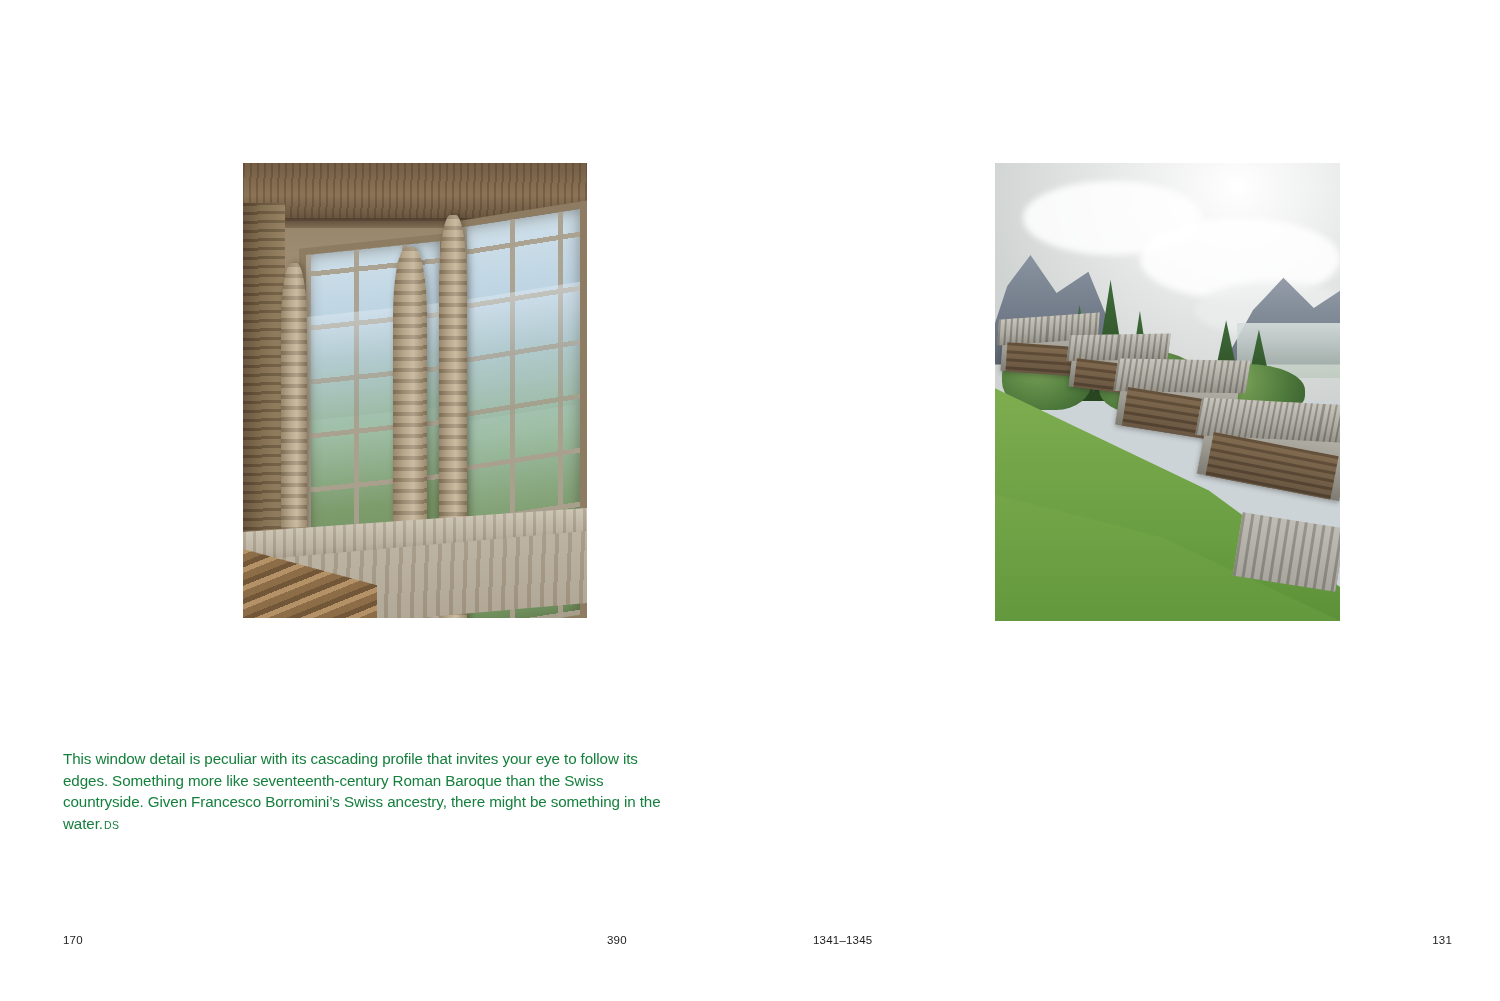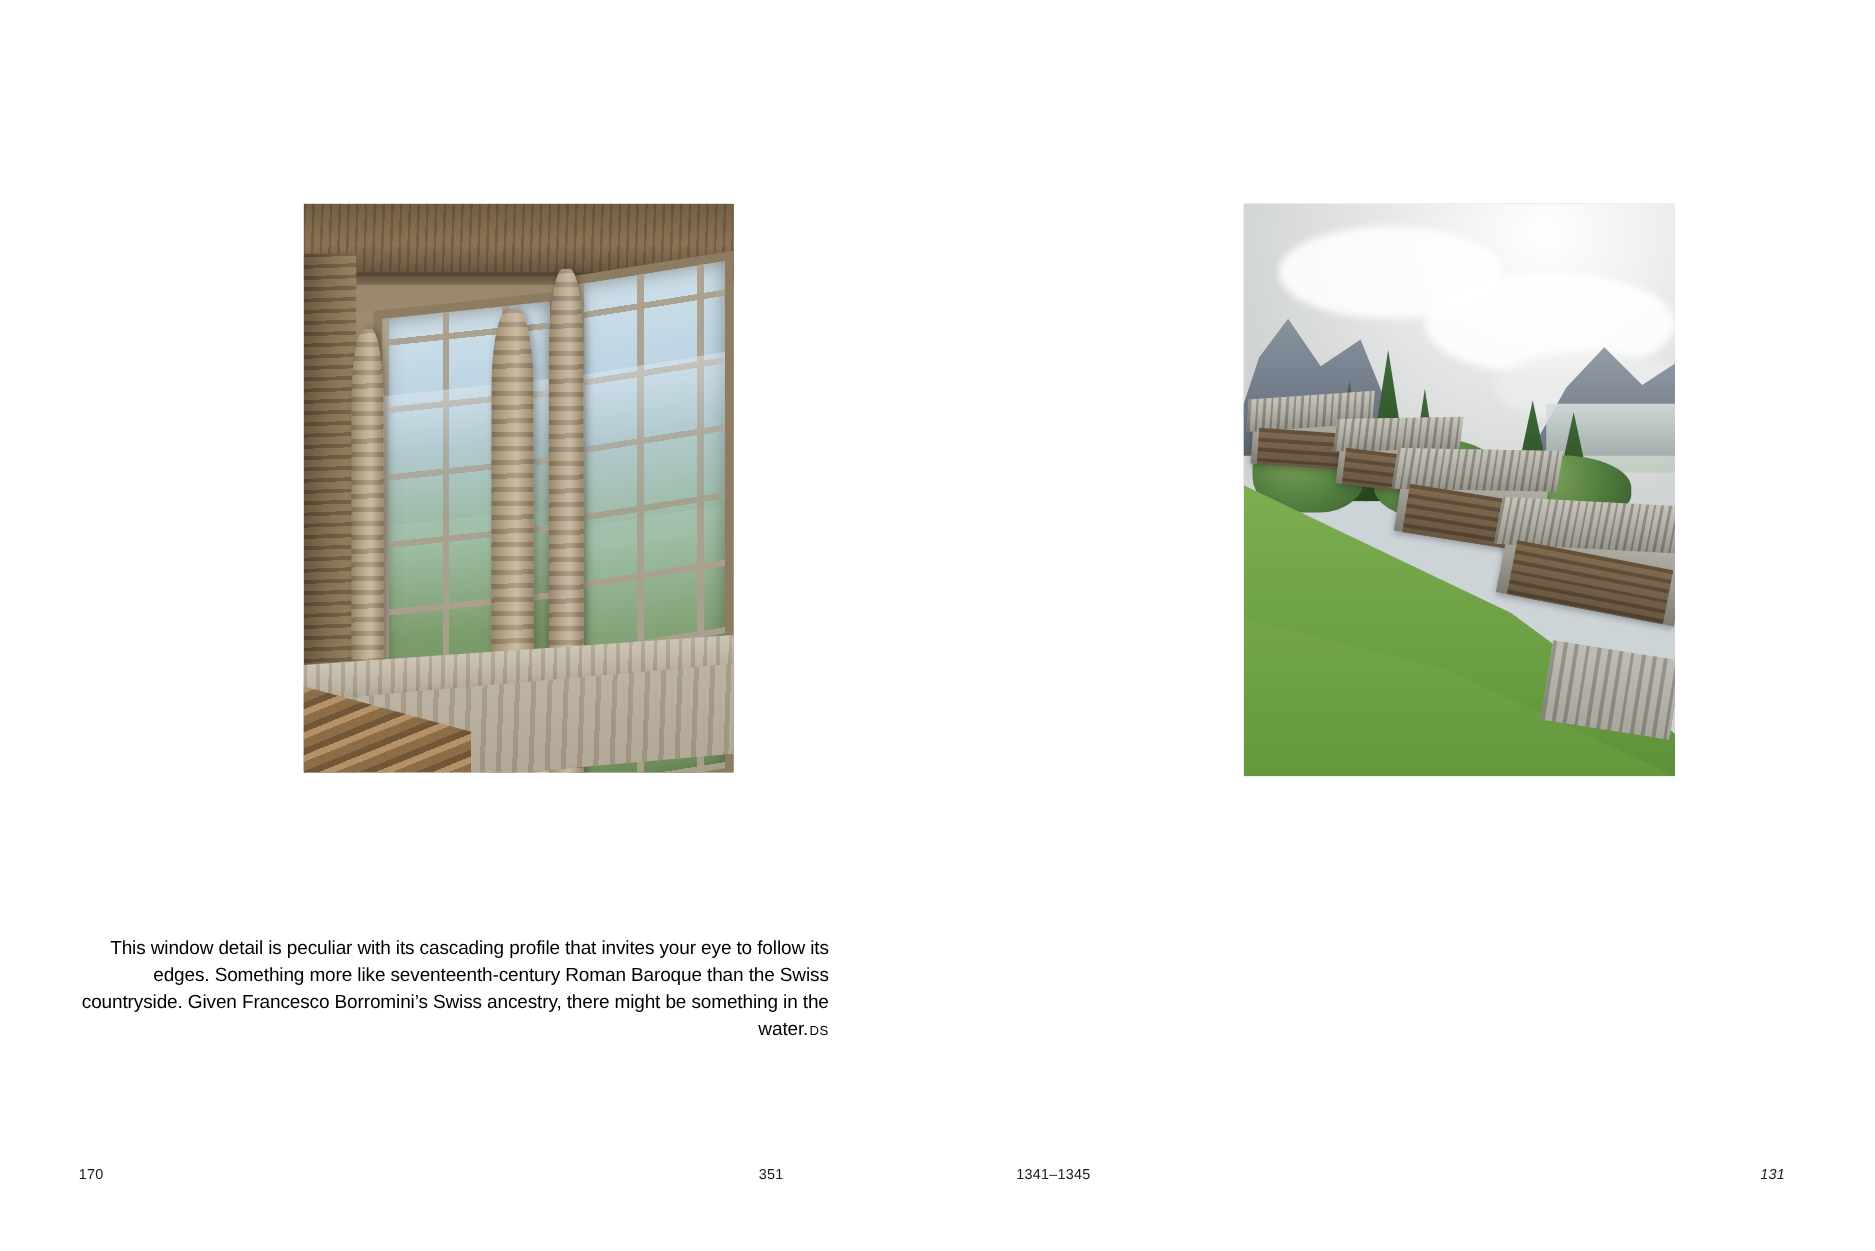--- a/index.html
+++ b/index.html
@@ -241,22 +241,21 @@
       linear-gradient(180deg, #b5b3aa, #8f8d84);
     transform: rotate(9deg);
   }
 
   
   .caption {
     position: absolute;
     font-size: 15.2px;
     line-height: 1.42;
     letter-spacing: -0.1px;
-    color: #000000;
-    text-align: right;
+    color: #15803d;
   }
   .caption-left {
     left: 63px;
     top: 748px;
     width: 600px;
   }
   .caption-right {
     left: 63px;   
     top: 748px;
     width: 620px;
@@ -272,21 +271,21 @@
   .folio {
     position: absolute;
     bottom: 55px;
     font-size: 11.5px;
     letter-spacing: .2px;
     color: #1b1b1b;
   }
   .folio-left-num   { left: 63px; }
   .folio-left-plate { left: 607px; }
   .folio-right-date { left: 63px; }
-  .folio-right-num  { right: 72px; font-style: italic; }
+  .folio-right-num  { right: 48px; }
 </style>
 </head>
 <body>
 
 <div class="spread">
 
   <div class="page page-left">
 
     <figure class="figure fig-window">
       <div class="win-art">
@@ -301,21 +300,21 @@
         <div class="win-floor"></div>
         <div class="win-logs"></div>
       </div>
     </figure>
 
     <div class="caption caption-left">
       <span>This window detail is peculiar with its cascading profile that invites your eye to follow its edges. Something more like seventeenth-century Roman Baroque than the Swiss countryside. Given Francesco Borromini’s Swiss ancestry, there might be something in the water.</span><span class="credit">DS</span>
     </div>
 
     <div class="folio folio-left-num">170</div>
-    <div class="folio folio-left-plate">351</div>
+    <div class="folio folio-left-plate">390</div>
   </div>
 
   <div class="page page-right">
 
     <figure class="figure fig-barns">
       <div class="barn-art">
         <div class="sky"></div>
         <div class="cloud c1"></div>
         <div class="cloud c2"></div>
         <div class="cloud c3"></div>

